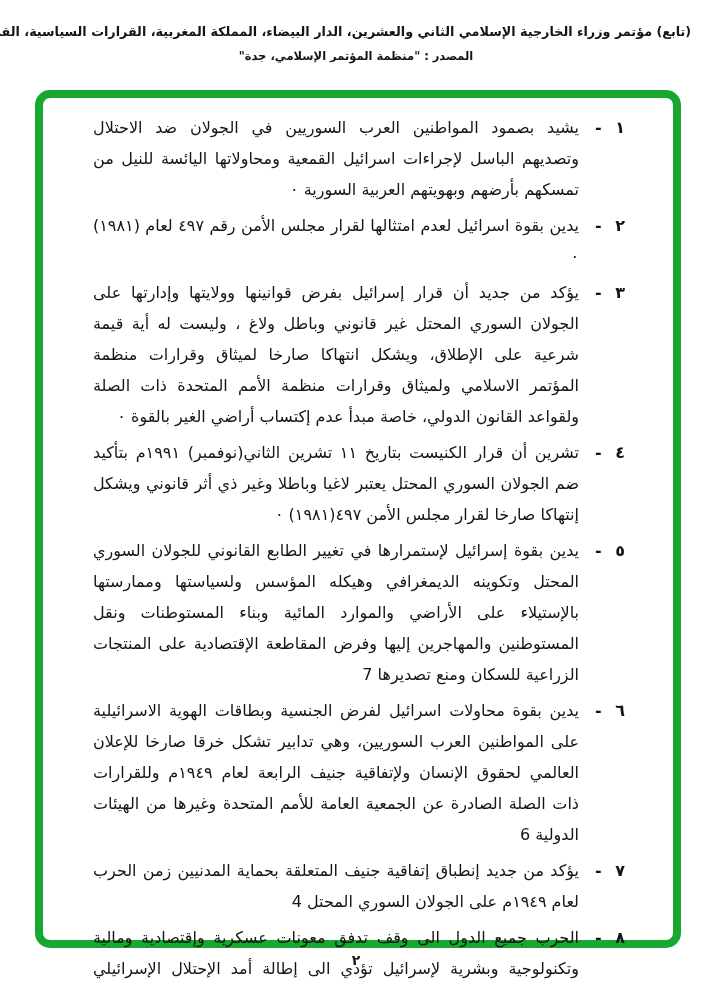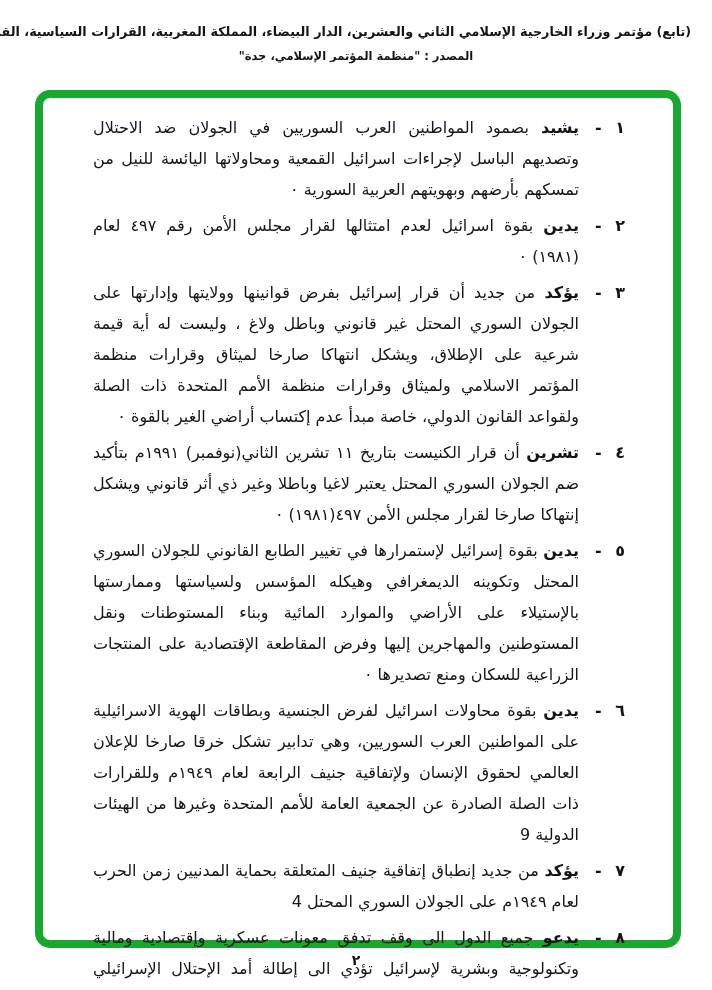--- a/index.html
+++ b/index.html
@@ -29,21 +29,21 @@
   .items{width:100%;}
   .item{display:flex;flex-direction:row;margin-bottom:5px;}
   .num{
     flex:0 0 46px;font-size:16px;font-weight:bold;line-height:31px;
     white-space:nowrap;word-spacing:8px;text-align:right;
   }
   .body{
     flex:1 1 auto;font-size:16px;line-height:31px;
     text-align:justify;text-align-last:right;
   }
-  .lead{font-weight:bold;}
+  .lead{font-weight:normal;}
 
   
   .pageno{
     position:absolute;left:0;right:0;top:952px;text-align:center;
     font-size:14px;font-weight:bold;
   }
 </style>
 </head>
 <body>
 
@@ -67,32 +67,32 @@
         <div class="item">
           <div class="num">٣ -</div>
           <div class="body"><span class="lead">يؤكد</span><span> من جديد أن قرار إسرائيل بفرض قوانينها وولايتها وإدارتها على الجولان السوري المحتل غير قانوني وباطل ولاغ ، وليست له أية قيمة شرعية على الإطلاق، ويشكل انتهاكا صارخا لميثاق وقرارات منظمة المؤتمر الاسلامي ولميثاق وقرارات منظمة الأمم المتحدة ذات الصلة ولقواعد القانون الدولي، خاصة مبدأ عدم إكتساب أراضي الغير بالقوة ٠</span></div>
         </div>
         <div class="item">
           <div class="num">٤ -</div>
           <div class="body"><span class="lead">تشرين</span><span> أن قرار الكنيست بتاريخ ١١ تشرين الثاني(نوفمبر) ١٩٩١م بتأكيد ضم الجولان السوري المحتل يعتبر لاغيا وباطلا وغير ذي أثر قانوني ويشكل إنتهاكا صارخا لقرار مجلس الأمن ٤٩٧(١٩٨١) ٠</span></div>
         </div>
         <div class="item">
           <div class="num">٥ -</div>
-          <div class="body"><span class="lead">يدين</span><span> بقوة إسرائيل لإستمرارها في تغيير الطابع القانوني للجولان السوري المحتل وتكوينه الديمغرافي وهيكله المؤسس ولسياستها وممارستها بالإستيلاء على الأراضي والموارد المائية وبناء المستوطنات ونقل المستوطنين والمهاجرين إليها وفرض المقاطعة الإقتصادية على المنتجات الزراعية للسكان ومنع تصديرها ٠</span></div>
+          <div class="body"><span class="lead">يدين</span><span> بقوة إسرائيل لإستمرارها في تغيير الطابع القانوني للجولان السوري المحتل وتكوينه الديمغرافي وهيكله المؤسس ولسياستها وممارستها بالإستيلاء على الأراضي والموارد المائية وبناء المستوطنات ونقل المستوطنين والمهاجرين إليها وفرض المقاطعة الإقتصادية على المنتجات الزراعية للسكان ومنع تصديرها 7</span></div>
         </div>
         <div class="item">
           <div class="num">٦ -</div>
-          <div class="body"><span class="lead">يدين</span><span> بقوة محاولات اسرائيل لفرض الجنسية وبطاقات الهوية الاسرائيلية على المواطنين العرب السوريين، وهي تدابير تشكل خرقا صارخا للإعلان العالمي لحقوق الإنسان ولإتفاقية جنيف الرابعة لعام ١٩٤٩م وللقرارات ذات الصلة الصادرة عن الجمعية العامة للأمم المتحدة وغيرها من الهيئات الدولية 9</span></div>
+          <div class="body"><span class="lead">يدين</span><span> بقوة محاولات اسرائيل لفرض الجنسية وبطاقات الهوية الاسرائيلية على المواطنين العرب السوريين، وهي تدابير تشكل خرقا صارخا للإعلان العالمي لحقوق الإنسان ولإتفاقية جنيف الرابعة لعام ١٩٤٩م وللقرارات ذات الصلة الصادرة عن الجمعية العامة للأمم المتحدة وغيرها من الهيئات الدولية 6</span></div>
         </div>
         <div class="item">
           <div class="num">٧ -</div>
           <div class="body"><span class="lead">يؤكد</span><span> من جديد إنطباق إتفاقية جنيف المتعلقة بحماية المدنيين زمن الحرب لعام ١٩٤٩م على الجولان السوري المحتل 4</span></div>
         </div>
         <div class="item">
           <div class="num">٨ -</div>
-          <div class="body"><span class="lead">يدعو</span><span> جميع الدول الى وقف تدفق معونات عسكرية وإقتصادية ومالية وتكنولوجية وبشرية لإسرائيل تؤدي الى إطالة أمد الإحتلال الإسرائيلي للإراضي العربية وتشجيع إسرائيل على متابعة سياستها التوسعية ضد البلدان العربية ٠</span></div>
+          <div class="body"><span class="lead">الحرب</span><span> جميع الدول الى وقف تدفق معونات عسكرية وإقتصادية ومالية وتكنولوجية وبشرية لإسرائيل تؤدي الى إطالة أمد الإحتلال الإسرائيلي للإراضي العربية وتشجيع إسرائيل على متابعة سياستها التوسعية ضد البلدان العربية ٠</span></div>
         </div>
       </div>
   </div>
 
   <div class="pageno">٢</div>
 
 </div>
 
 </body></html>

